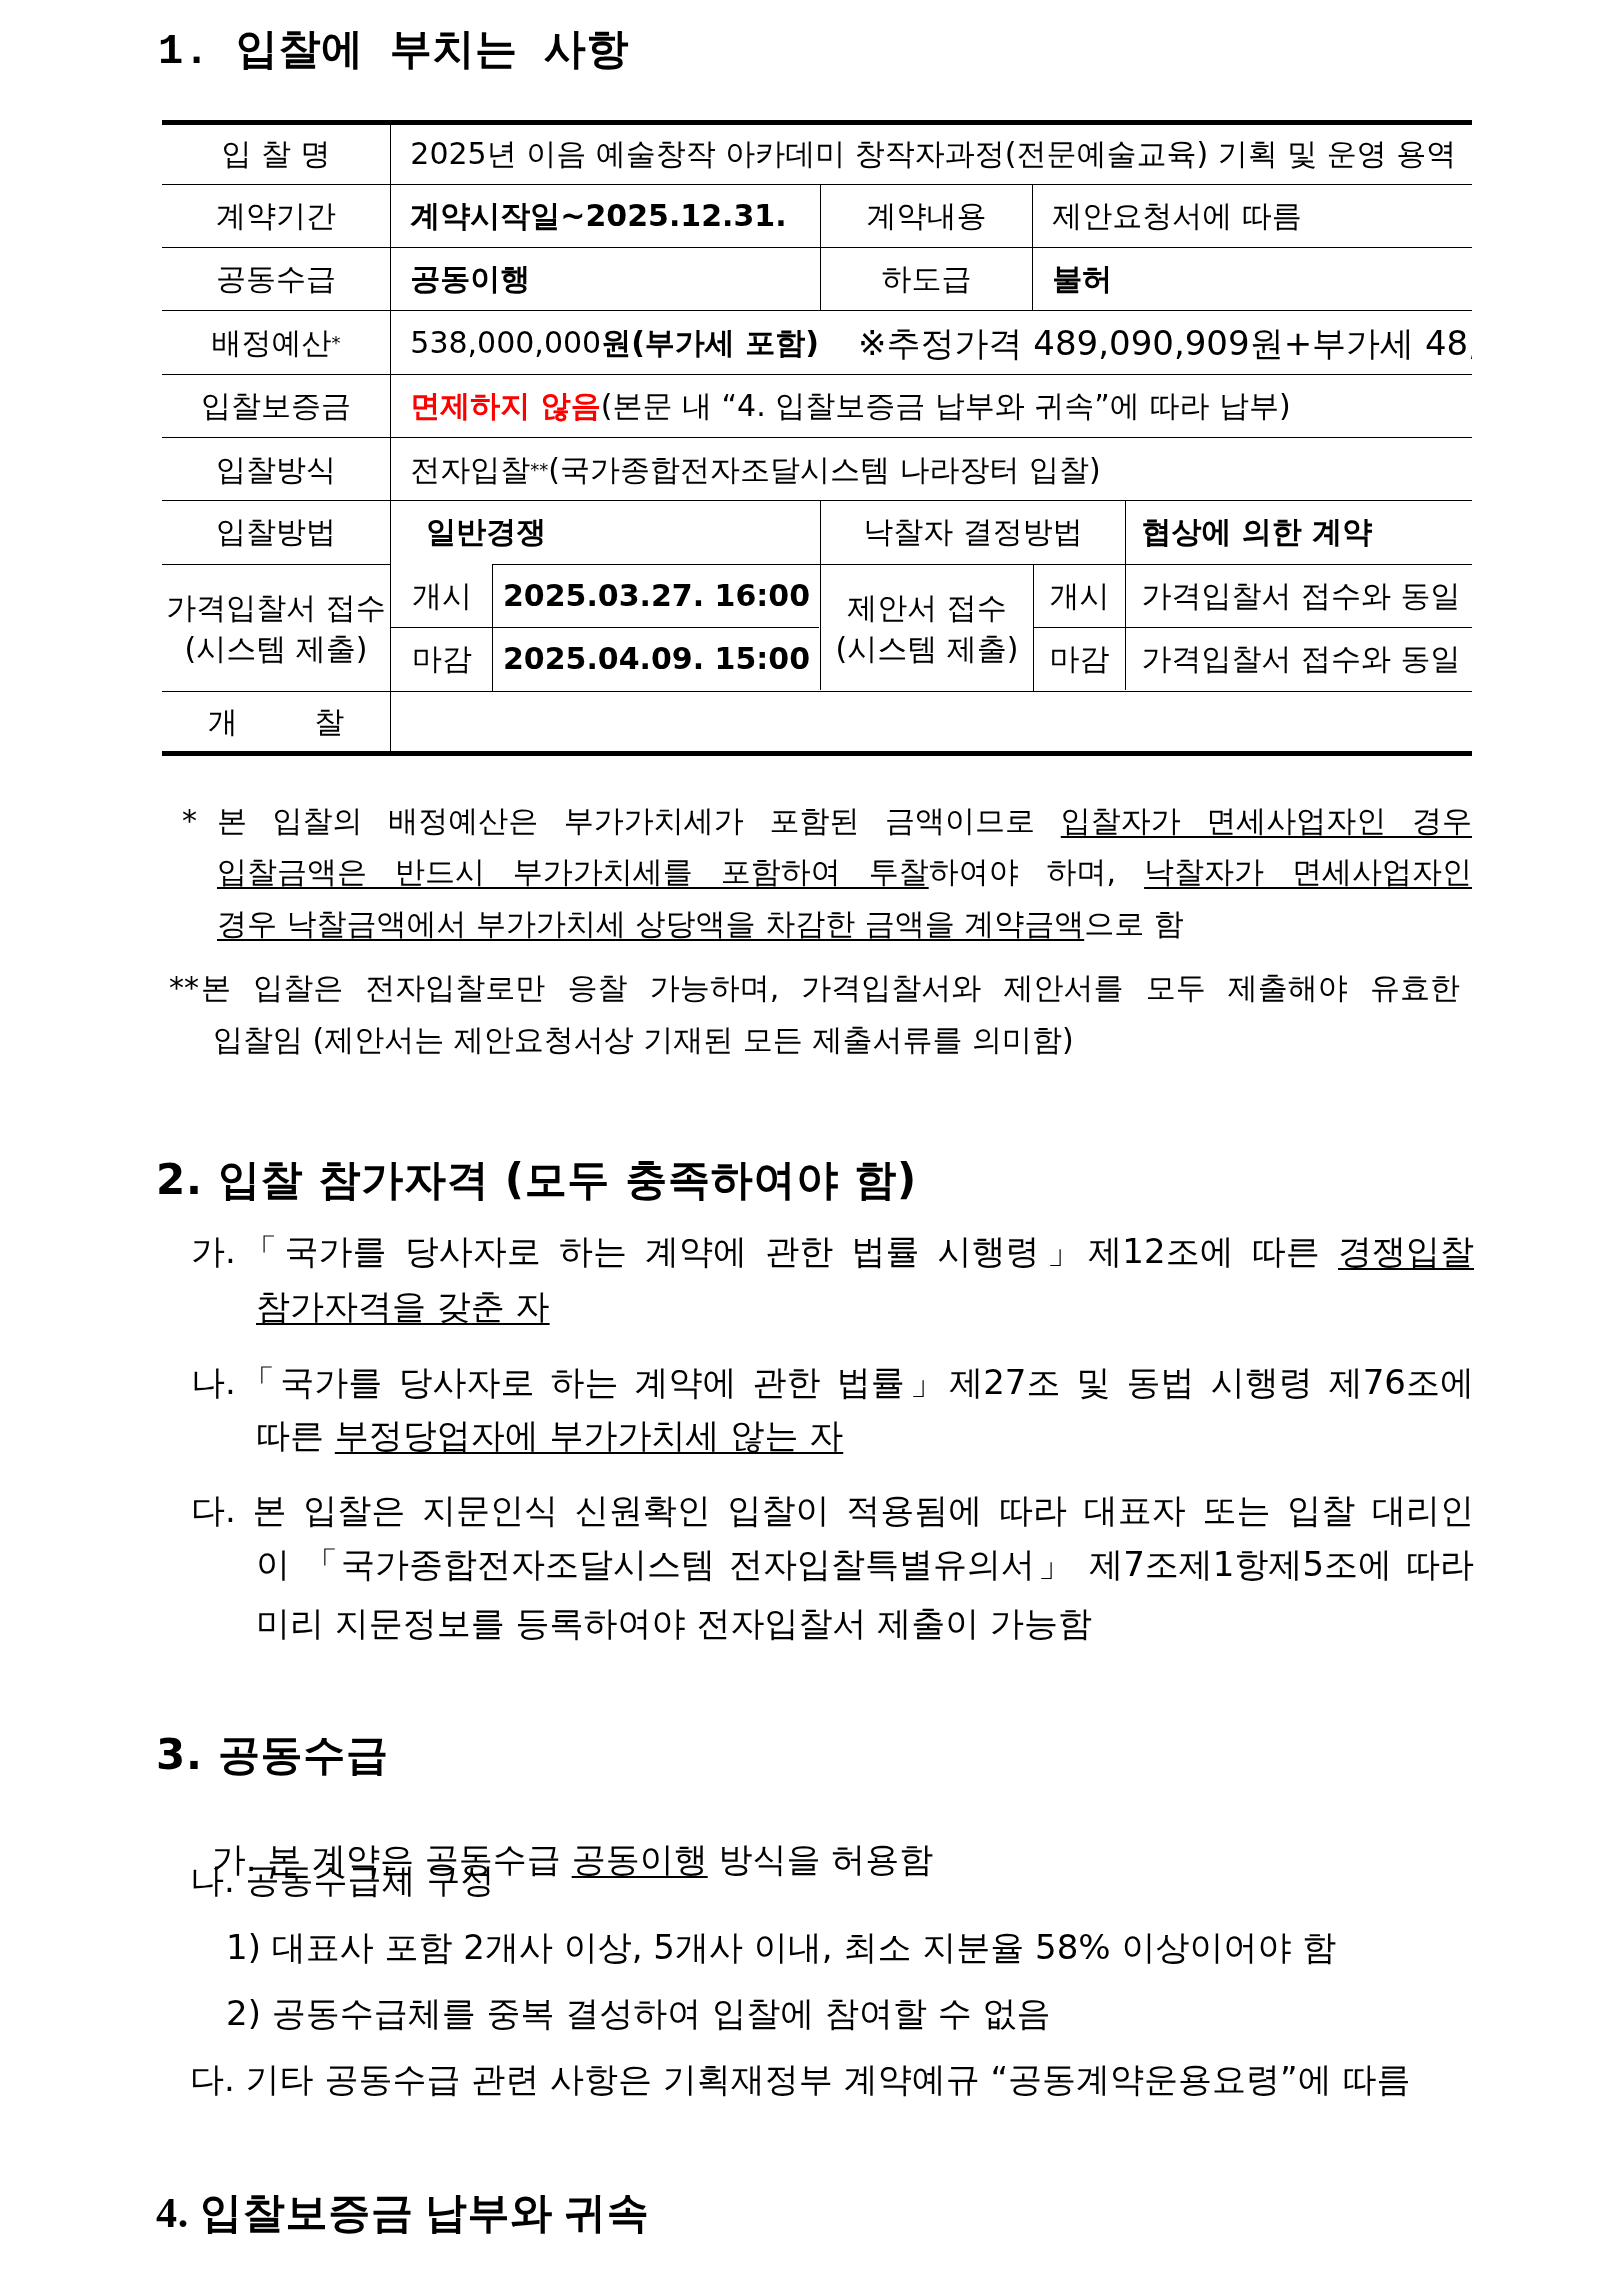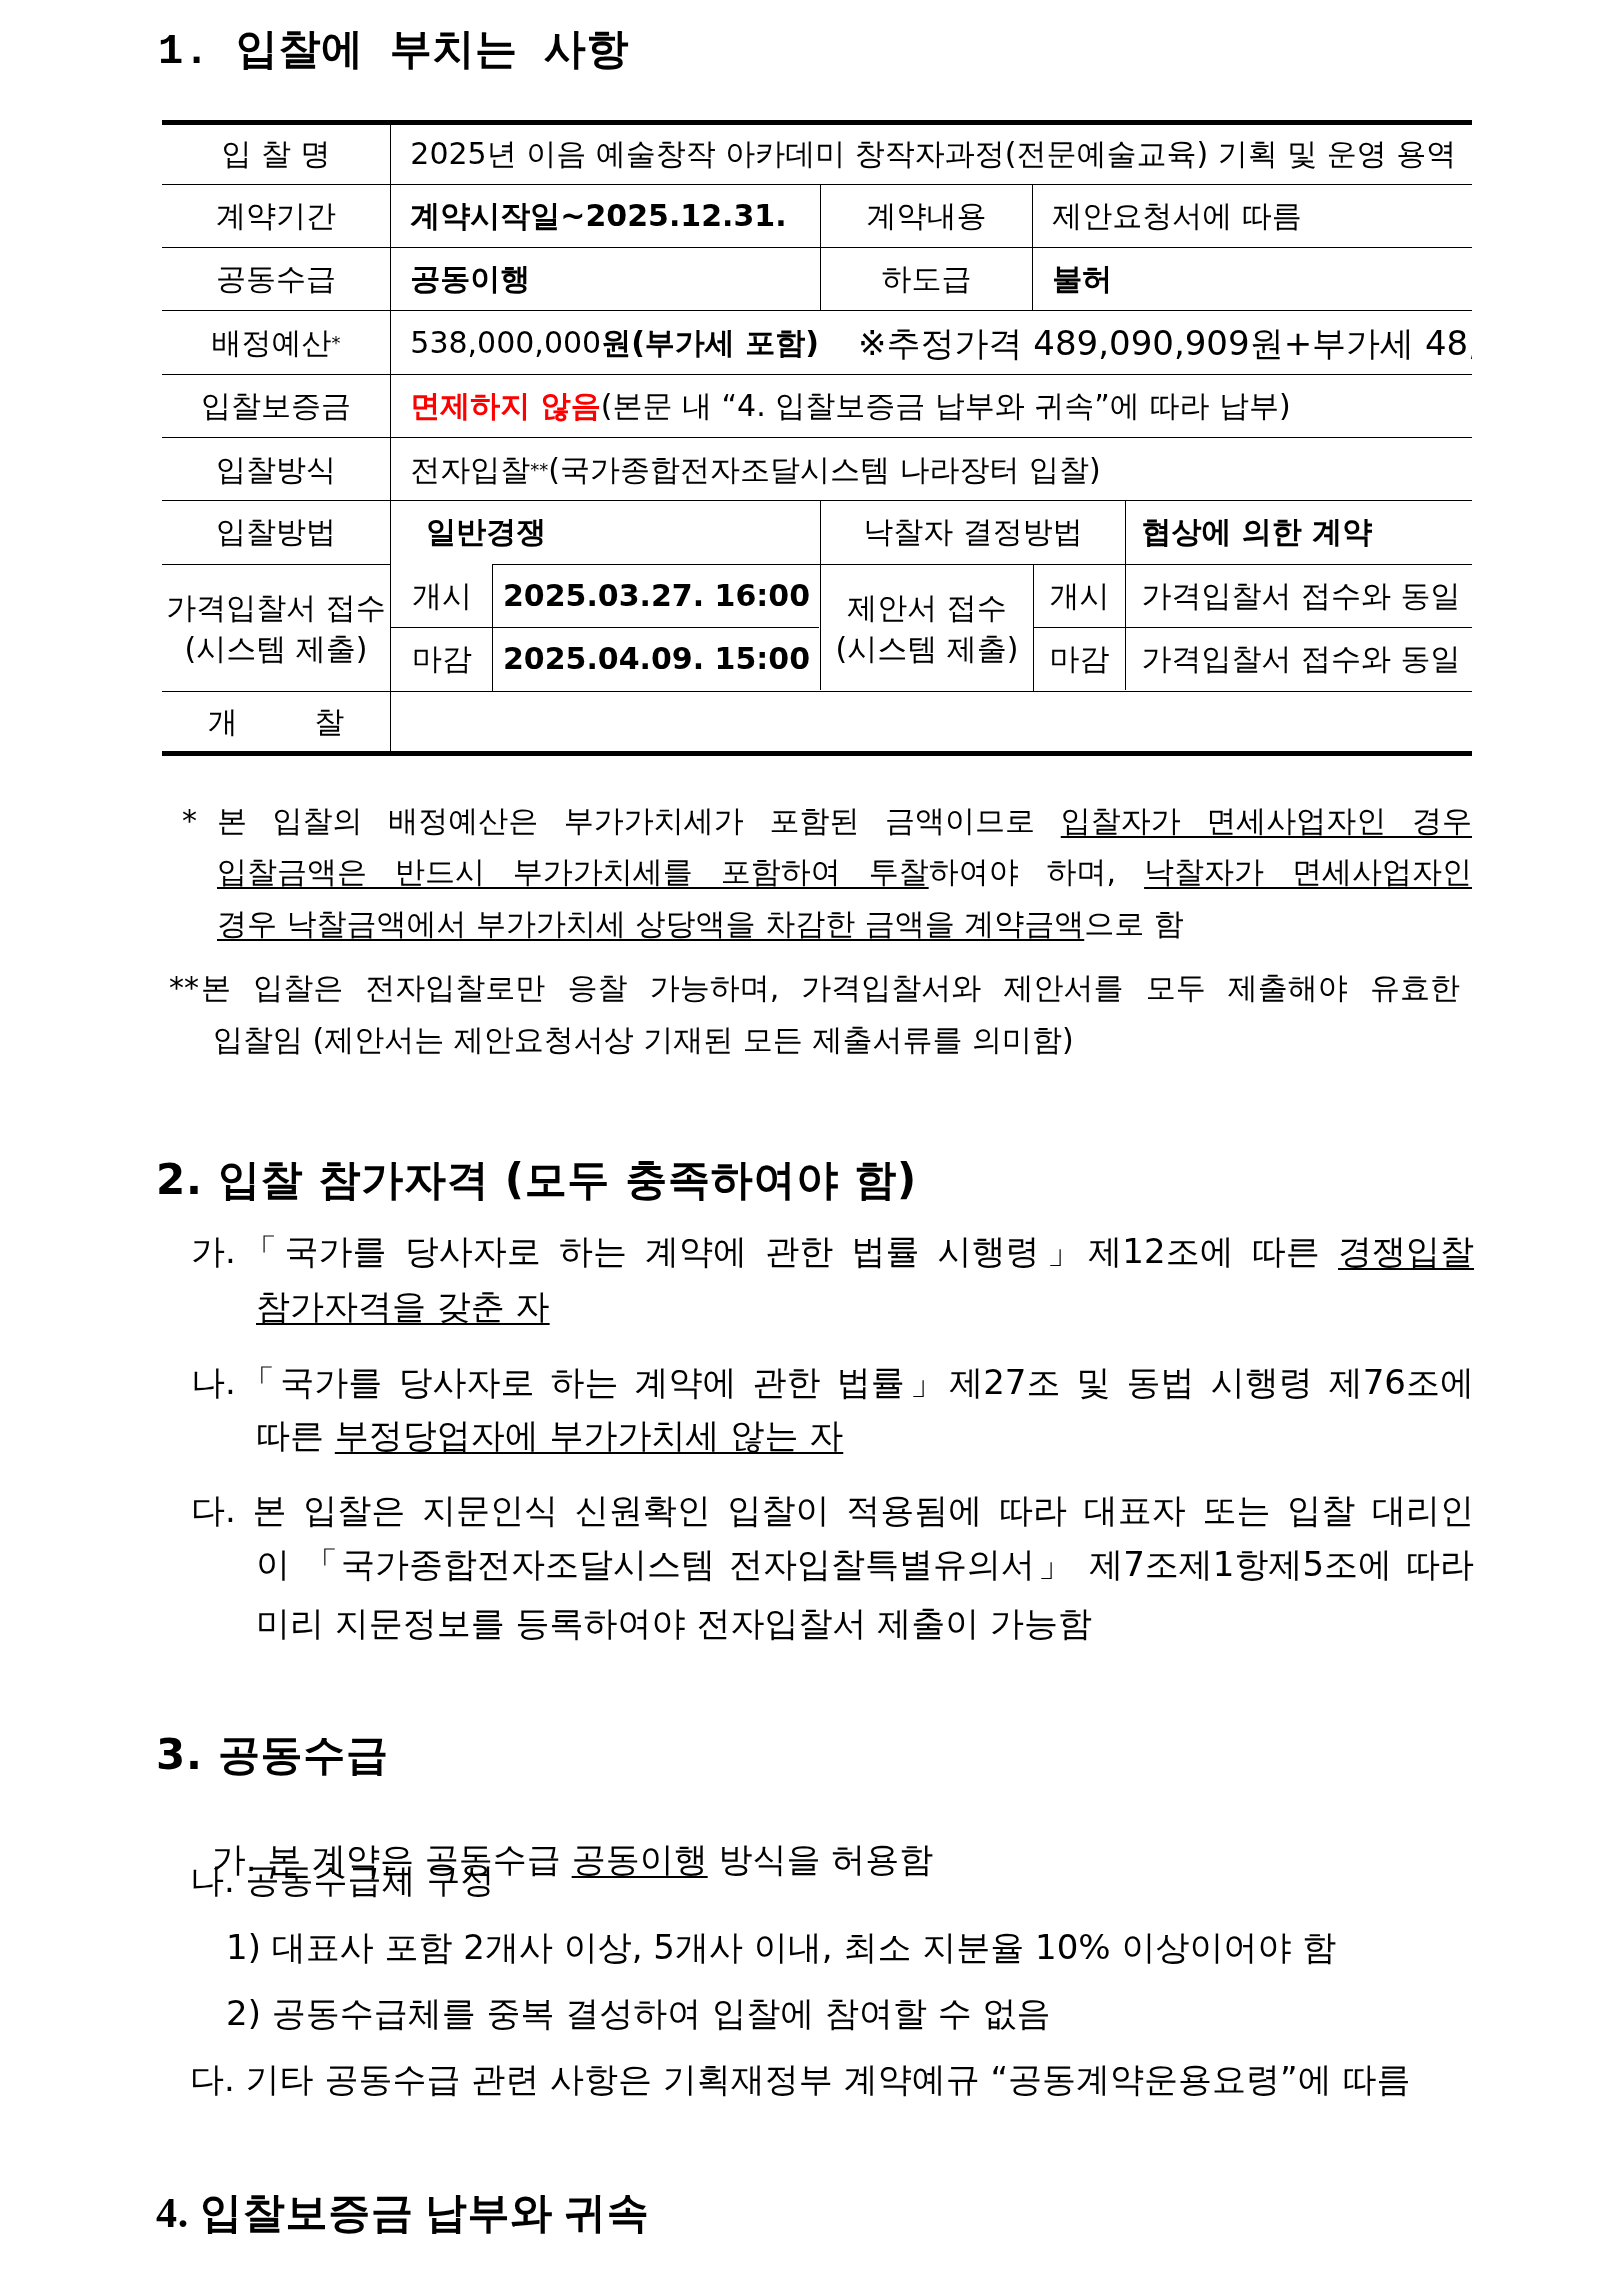--- a/index.html
+++ b/index.html
@@ -150,18 +150,18 @@
 </div>
 <div class="abs body" style="left:191px;top:1487px;width:1283px;text-align:justify;text-align-last:justify;">다. 본 입찰은 지문인식 신원확인 입찰이 적용됨에 따라 대표자 또는 입찰 대리인</div>
 <div class="abs body" style="left:256px;top:1541px;width:1218px;text-align:justify;text-align-last:justify;">이 「국가종합전자조달시스템 전자입찰특별유의서」 제7조제1항제5조에 따라</div>
 <div class="abs body" style="left:256px;top:1600px;">미리 지문정보를 등록하여야 전자입찰서 제출이 가능함</div>
 
 <div class="abs h" style="left:156px;top:1729px;">3. 공동수급</div>
 <div class="abs body" style="left:190px;top:1790px;white-space:pre;">
   <span>가. 본 계약은 공동수급 </span><span class="u">공동이행</span><span> 방식을 허용함</span>
 </div>
 <div class="abs body" style="left:190px;top:1857px;">나. 공동수급체 구성</div>
-<div class="abs body" style="left:226px;top:1924px;">1) 대표사 포함 2개사 이상, 5개사 이내, 최소 지분율 10% 이상이어야 함</div>
+<div class="abs body" style="left:226px;top:1924px;">1) 대표사 포함 2개사 이상, 5개사 이내, 최소 지분율 58% 이상이어야 함</div>
 <div class="abs body" style="left:226px;top:1990px;">2) 공동수급체를 중복 결성하여 입찰에 참여할 수 없음</div>
 <div class="abs body" style="left:190px;top:2056px;">다. 기타 공동수급 관련 사항은 기획재정부 계약예규 “공동계약운용요령”에 따름</div>
 
 <div class="abs h" style="left:156px;top:2187px;font-family:Liberation Serif, serif;">4. 입찰보증금 납부와 귀속</div>
 
 
 </body></html>

